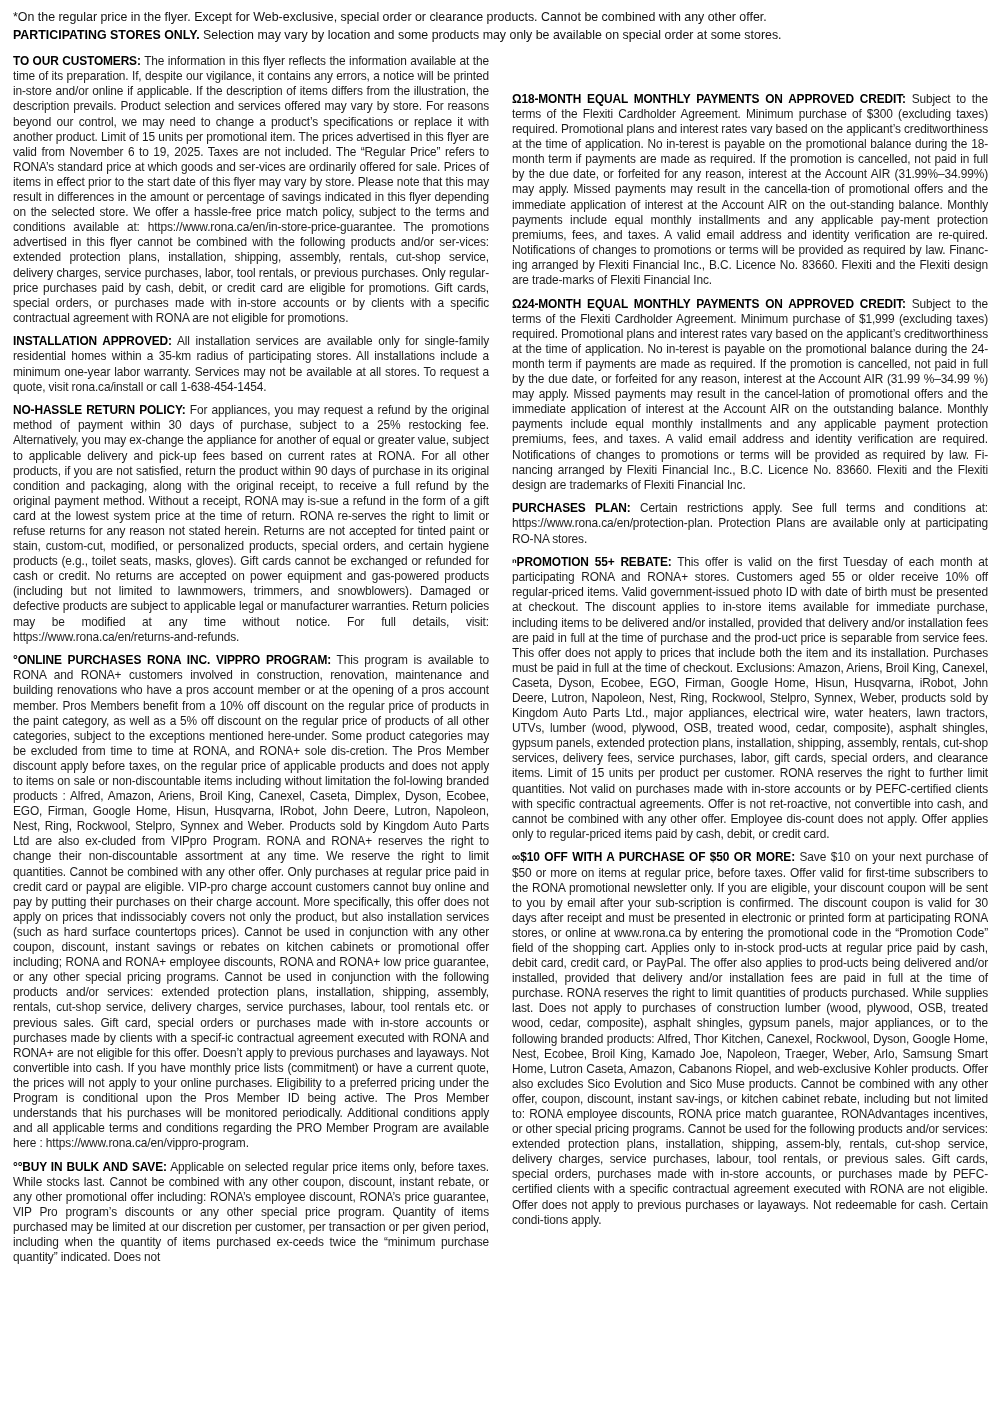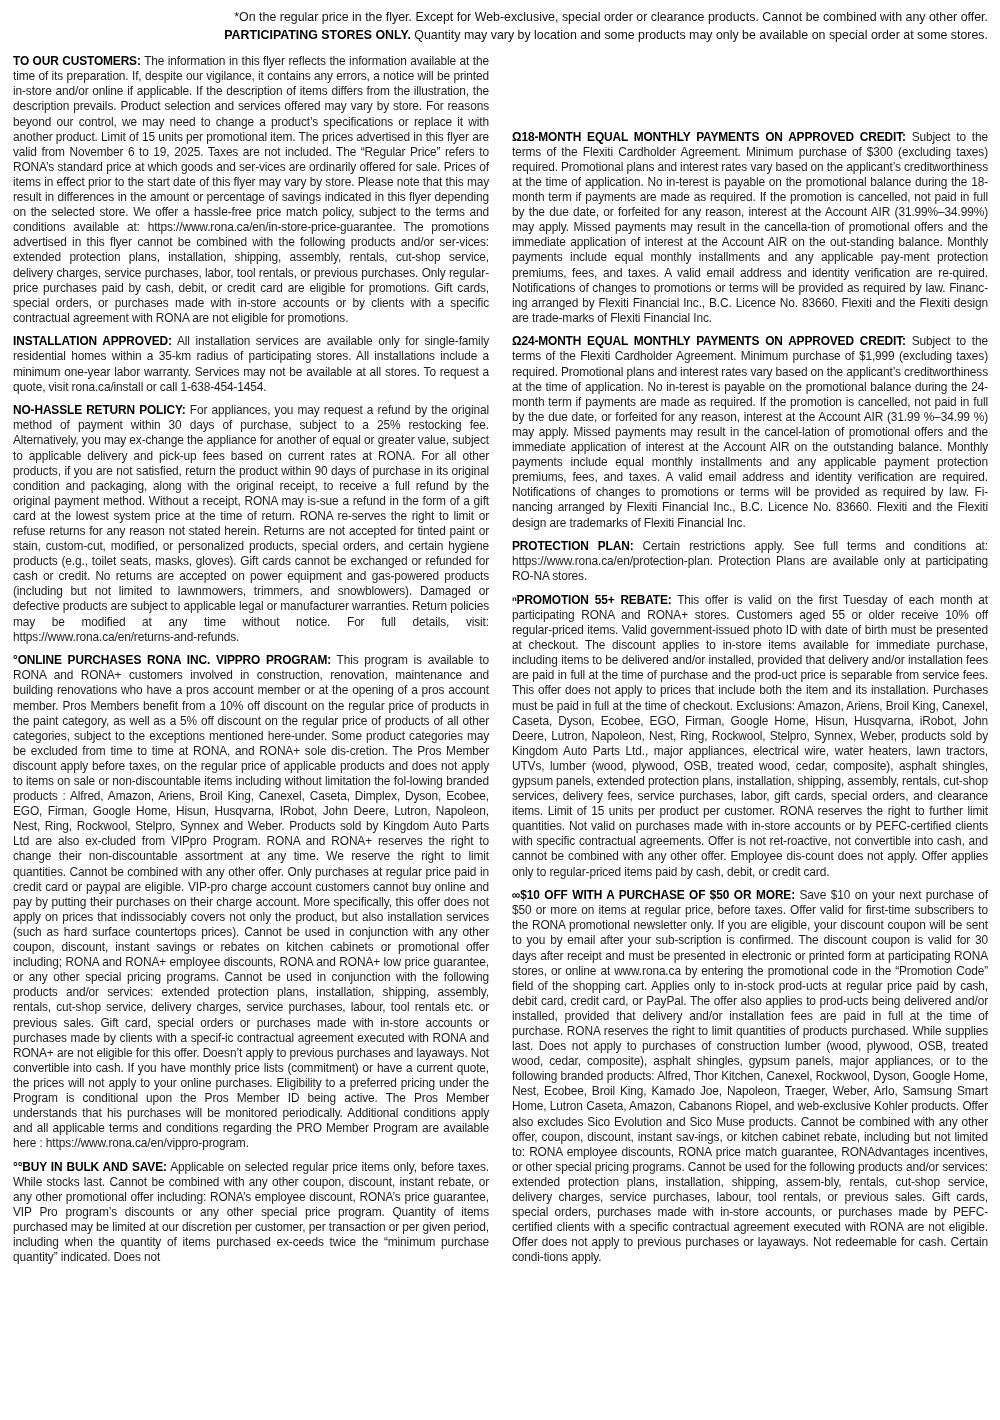--- a/index.html
+++ b/index.html
@@ -10,67 +10,67 @@
     color: #1d1d1d;
   }
   .page {
     width: 1000px;
     height: 1420px;
     padding: 9px 12px 8px 13px;
     overflow: hidden;
     background: #ffffff;
   }
   .header {
-    text-align: right;
+    text-align: left;
     font-size: 12.4px;
     line-height: 17.6px;
     color: #121212;
     margin: 0 0 10px 0;
   }
   .header strong { font-weight: 700; color: #000; }
   .cols {
     display: flex;
     gap: 23px;
-    align-items: flex-end;
+    align-items: center;
   }
   .col { flex: 1 1 0; min-width: 0; }
   .para {
     font-size: 11.9px;
     line-height: 15.1px;
     letter-spacing: -0.12px;
     text-align: justify;
     margin: 0 0 8.5px 0;
     color: #1d1d1d;
   }
   .para:last-child { margin-bottom: 0; }
   .para strong { font-weight: 700; color: #000; }
 </style>
 </head>
 <body>
 
 <div class="page">
 
   <div class="header">
     <div>*On the regular price in the flyer. Except for Web-exclusive, special order or clearance products. Cannot be combined with any other offer.</div>
-    <div><strong>PARTICIPATING STORES ONLY.</strong> <span>Quantity may vary by location and some products may only be available on special order at some stores.</span></div>
+    <div><strong>PARTICIPATING STORES ONLY.</strong> <span>Selection may vary by location and some products may only be available on special order at some stores.</span></div>
   </div>
 
   <div class="cols">
 
     <div class="col">
       <p class="para"><strong>TO OUR CUSTOMERS:</strong> <span>The information in this flyer reflects the information available at the time of its preparation. If, despite our vigilance, it contains any errors, a notice will be printed in-store and/or online if applicable. If the description of items differs from the illustration, the description prevails. Product selection and services offered may vary by store. For reasons beyond our control, we may need to change a product’s specifications or replace it with another product. Limit of 15 units per promotional item. The prices advertised in this flyer are valid from November 6 to 19, 2025. Taxes are not included. The “Regular Price” refers to RONA’s standard price at which goods and ser-vices are ordinarily offered for sale. Prices of items in effect prior to the start date of this flyer may vary by store. Please note that this may result in differences in the amount or percentage of savings indicated in this flyer depending on the selected store. We offer a hassle-free price match policy, subject to the terms and conditions available at: https://www.rona.ca/en/in-store-price-guarantee. The promotions advertised in this flyer cannot be combined with the following products and/or ser-vices: extended protection plans, installation, shipping, assembly, rentals, cut-shop service, delivery charges, service purchases, labor, tool rentals, or previous purchases. Only regular-price purchases paid by cash, debit, or credit card are eligible for promotions. Gift cards, special orders, or purchases made with in-store accounts or by clients with a specific contractual agreement with RONA are not eligible for promotions.</span></p>
       <p class="para"><strong>INSTALLATION APPROVED:</strong> <span>All installation services are available only for single-family residential homes within a 35-km radius of participating stores. All installations include a minimum one-year labor warranty. Services may not be available at all stores. To request a quote, visit rona.ca/install or call 1-638-454-1454.</span></p>
       <p class="para"><strong>NO-HASSLE RETURN POLICY:</strong> <span>For appliances, you may request a refund by the original method of payment within 30 days of purchase, subject to a 25% restocking fee. Alternatively, you may ex-change the appliance for another of equal or greater value, subject to applicable delivery and pick-up fees based on current rates at RONA. For all other products, if you are not satisfied, return the product within 90 days of purchase in its original condition and packaging, along with the original receipt, to receive a full refund by the original payment method. Without a receipt, RONA may is-sue a refund in the form of a gift card at the lowest system price at the time of return. RONA re-serves the right to limit or refuse returns for any reason not stated herein. Returns are not accepted for tinted paint or stain, custom-cut, modified, or personalized products, special orders, and certain hygiene products (e.g., toilet seats, masks, gloves). Gift cards cannot be exchanged or refunded for cash or credit. No returns are accepted on power equipment and gas-powered products (including but not limited to lawnmowers, trimmers, and snowblowers). Damaged or defective products are subject to applicable legal or manufacturer warranties. Return policies may be modified at any time without notice. For full details, visit: https://www.rona.ca/en/returns-and-refunds.</span></p>
       <p class="para"><strong>°ONLINE PURCHASES RONA INC. VIPPRO PROGRAM:</strong> <span>This program is available to RONA and RONA+ customers involved in construction, renovation, maintenance and building renovations who have a pros account member or at the opening of a pros account member. Pros Members benefit from a 10% off discount on the regular price of products in the paint category, as well as a 5% off discount on the regular price of products of all other categories, subject to the exceptions mentioned here-under. Some product categories may be excluded from time to time at RONA, and RONA+ sole dis-cretion. The Pros Member discount apply before taxes, on the regular price of applicable products and does not apply to items on sale or non-discountable items including without limitation the fol-lowing branded products : Alfred, Amazon, Ariens, Broil King, Canexel, Caseta, Dimplex, Dyson, Ecobee, EGO, Firman, Google Home, Hisun, Husqvarna, IRobot, John Deere, Lutron, Napoleon, Nest, Ring, Rockwool, Stelpro, Synnex and Weber. Products sold by Kingdom Auto Parts Ltd are also ex-cluded from VIPpro Program. RONA and RONA+ reserves the right to change their non-discountable assortment at any time. We reserve the right to limit quantities. Cannot be combined with any other offer. Only purchases at regular price paid in credit card or paypal are eligible. VIP-pro charge account customers cannot buy online and pay by putting their purchases on their charge account. More specifically, this offer does not apply on prices that indissociably covers not only the product, but also installation services (such as hard surface countertops prices). Cannot be used in conjunction with any other coupon, discount, instant savings or rebates on kitchen cabinets or promotional offer including; RONA and RONA+ employee discounts, RONA and RONA+ low price guarantee, or any other special pricing programs. Cannot be used in conjunction with the following products and/or services: extended protection plans, installation, shipping, assembly, rentals, cut-shop service, delivery charges, service purchases, labour, tool rentals etc. or previous sales. Gift card, special orders or purchases made with in-store accounts or purchases made by clients with a specif-ic contractual agreement executed with RONA and RONA+ are not eligible for this offer. Doesn’t apply to previous purchases and layaways. Not convertible into cash. If you have monthly price lists (commitment) or have a current quote, the prices will not apply to your online purchases. Eligibility to a preferred pricing under the Program is conditional upon the Pros Member ID being active. The Pros Member understands that his purchases will be monitored periodically. Additional conditions apply and all applicable terms and conditions regarding the PRO Member Program are available here : https://www.rona.ca/en/vippro-program.</span></p>
       <p class="para"><strong>°°BUY IN BULK AND SAVE:</strong> <span>Applicable on selected regular price items only, before taxes. While stocks last. Cannot be combined with any other coupon, discount, instant rebate, or any other promotional offer including: RONA’s employee discount, RONA’s price guarantee, VIP Pro program’s discounts or any other special price program. Quantity of items purchased may be limited at our discretion per customer, per transaction or per given period, including when the quantity of items purchased ex-ceeds twice the “minimum purchase quantity” indicated.  Does not</span></p>
     </div>
 
     <div class="col">
       <p class="para"><strong>Ω18-MONTH EQUAL MONTHLY PAYMENTS ON APPROVED CREDIT:</strong> <span>Subject to the terms of the Flexiti Cardholder Agreement. Minimum purchase of $300 (excluding taxes) required. Promotional plans and interest rates vary based on the applicant’s creditworthiness at the time of application. No in-terest is payable on the promotional balance during the 18-month term if payments are made as required. If the promotion is cancelled, not paid in full by the due date, or forfeited for any reason, interest at the Account AIR (31.99%–34.99%) may apply. Missed payments may result in the cancella-tion of promotional offers and the immediate application of interest at the Account AIR on the out-standing balance. Monthly payments include equal monthly installments and any applicable pay-ment protection premiums, fees, and taxes. A valid email address and identity verification are re-quired. Notifications of changes to promotions or terms will be provided as required by law. Financ-ing arranged by Flexiti Financial Inc., B.C. Licence No. 83660. Flexiti and the Flexiti design are trade-marks of Flexiti Financial Inc.</span></p>
       <p class="para"><strong>Ω24-MONTH EQUAL MONTHLY PAYMENTS ON APPROVED CREDIT:</strong> <span>Subject to the terms of the Flexiti Cardholder Agreement. Minimum purchase of $1,999 (excluding taxes) required. Promotional plans and interest rates vary based on the applicant’s creditworthiness at the time of application. No in-terest is payable on the promotional balance during the 24-month term if payments are made as required. If the promotion is cancelled, not paid in full by the due date, or forfeited for any reason, interest at the Account AIR (31.99 %–34.99 %) may apply. Missed payments may result in the cancel-lation of promotional offers and the immediate application of interest at the Account AIR on the outstanding balance. Monthly payments include equal monthly installments and any applicable payment protection premiums, fees, and taxes. A valid email address and identity verification are required. Notifications of changes to promotions or terms will be provided as required by law. Fi-nancing arranged by Flexiti Financial Inc., B.C. Licence No. 83660. Flexiti and the Flexiti design are trademarks of Flexiti Financial Inc.</span></p>
-      <p class="para"><strong>PROTECTION PLAN:</strong> <span>Certain restrictions apply. See full terms and conditions at: https://www.rona.ca/en/protection-plan. Protection Plans are available only at participating RO-NA stores.</span></p>
+      <p class="para"><strong>PURCHASES PLAN:</strong> <span>Certain restrictions apply. See full terms and conditions at: https://www.rona.ca/en/protection-plan. Protection Plans are available only at participating RO-NA stores.</span></p>
       <p class="para"><strong>ⁿPROMOTION 55+ REBATE:</strong> <span>This offer is valid on the first Tuesday of each month at participating RONA and RONA+ stores. Customers aged 55 or older receive 10% off regular-priced items. Valid government-issued photo ID with date of birth must be presented at checkout. The discount applies to in-store items available for immediate purchase, including items to be delivered and/or installed, provided that delivery and/or installation fees are paid in full at the time of purchase and the prod-uct price is separable from service fees. This offer does not apply to prices that include both the item and its installation. Purchases must be paid in full at the time of checkout. Exclusions: Amazon, Ariens, Broil King, Canexel, Caseta, Dyson, Ecobee, EGO, Firman, Google Home, Hisun, Husqvarna, iRobot, John Deere, Lutron, Napoleon, Nest, Ring, Rockwool, Stelpro, Synnex, Weber, products sold by Kingdom Auto Parts Ltd., major appliances, electrical wire, water heaters, lawn tractors, UTVs, lumber (wood, plywood, OSB, treated wood, cedar, composite), asphalt shingles, gypsum panels, extended protection plans, installation, shipping, assembly, rentals, cut-shop services, delivery fees, service purchases, labor, gift cards, special orders, and clearance items. Limit of 15 units per product per customer. RONA reserves the right to further limit quantities. Not valid on purchases made with in-store accounts or by PEFC-certified clients with specific contractual agreements. Offer is not ret-roactive, not convertible into cash, and cannot be combined with any other offer. Employee dis-count does not apply. Offer applies only to regular-priced items paid by cash, debit, or credit card.</span></p>
       <p class="para"><strong>∞$10 OFF WITH A PURCHASE OF $50 OR MORE:</strong> <span>Save $10 on your next purchase of $50 or more on items at regular price, before taxes. Offer valid for first-time subscribers to the RONA promotional newsletter only. If you are eligible, your discount coupon will be sent to you by email after your sub-scription is confirmed. The discount coupon is valid for 30 days after receipt and must be presented in electronic or printed form at participating RONA stores, or online at www.rona.ca by entering the promotional code in the “Promotion Code” field of the shopping cart. Applies only to in-stock prod-ucts at regular price paid by cash, debit card, credit card, or PayPal. The offer also applies to prod-ucts being delivered and/or installed, provided that delivery and/or installation fees are paid in full at the time of purchase. RONA reserves the right to limit quantities of products purchased. While supplies last. Does not apply to purchases of construction lumber (wood, plywood, OSB, treated wood, cedar, composite), asphalt shingles, gypsum panels, major appliances, or to the following branded products: Alfred, Thor Kitchen, Canexel, Rockwool, Dyson, Google Home, Nest, Ecobee, Broil King, Kamado Joe, Napoleon, Traeger, Weber, Arlo, Samsung Smart Home, Lutron Caseta, Amazon, Cabanons Riopel, and web-exclusive Kohler products. Offer also excludes Sico Evolution and Sico Muse products. Cannot be combined with any other offer, coupon, discount, instant sav-ings, or kitchen cabinet rebate, including but not limited to: RONA employee discounts, RONA price match guarantee, RONAdvantages incentives, or other special pricing programs. Cannot be used for the following products and/or services: extended protection plans, installation, shipping, assem-bly, rentals, cut-shop service, delivery charges, service purchases, labour, tool rentals, or previous sales. Gift cards, special orders, purchases made with in-store accounts, or purchases made by PEFC-certified clients with a specific contractual agreement executed with RONA are not eligible. Offer does not apply to previous purchases or layaways. Not redeemable for cash. Certain condi-tions apply.</span></p>
     </div>
 
   </div>
 
 </div>
 
 </body></html>

